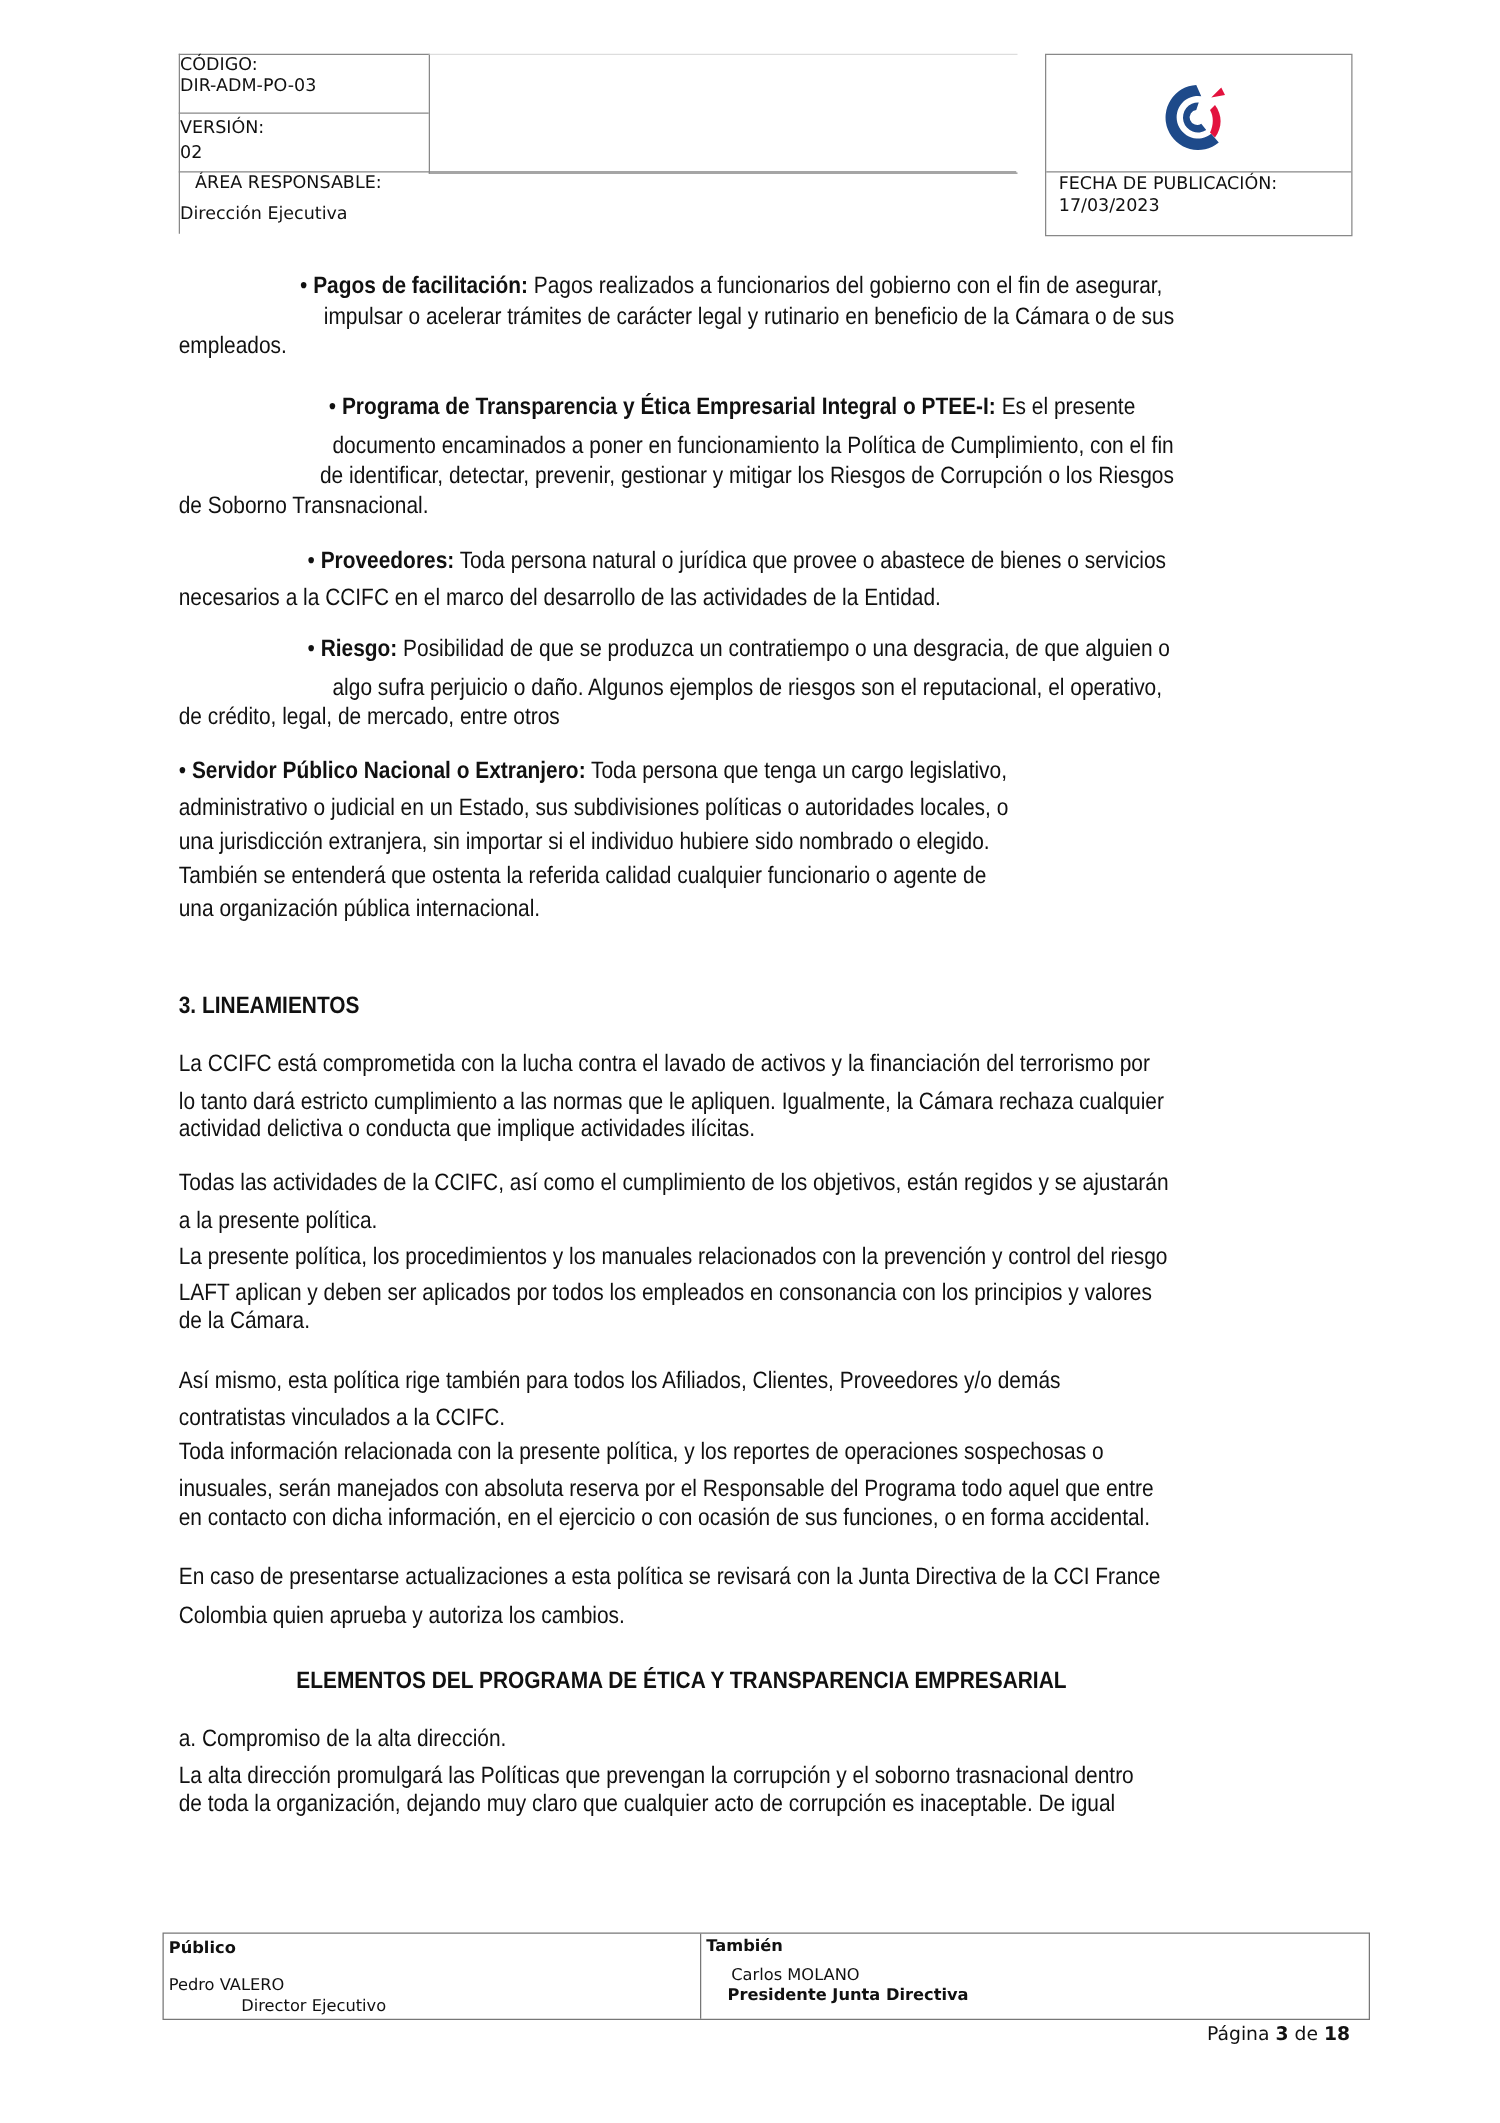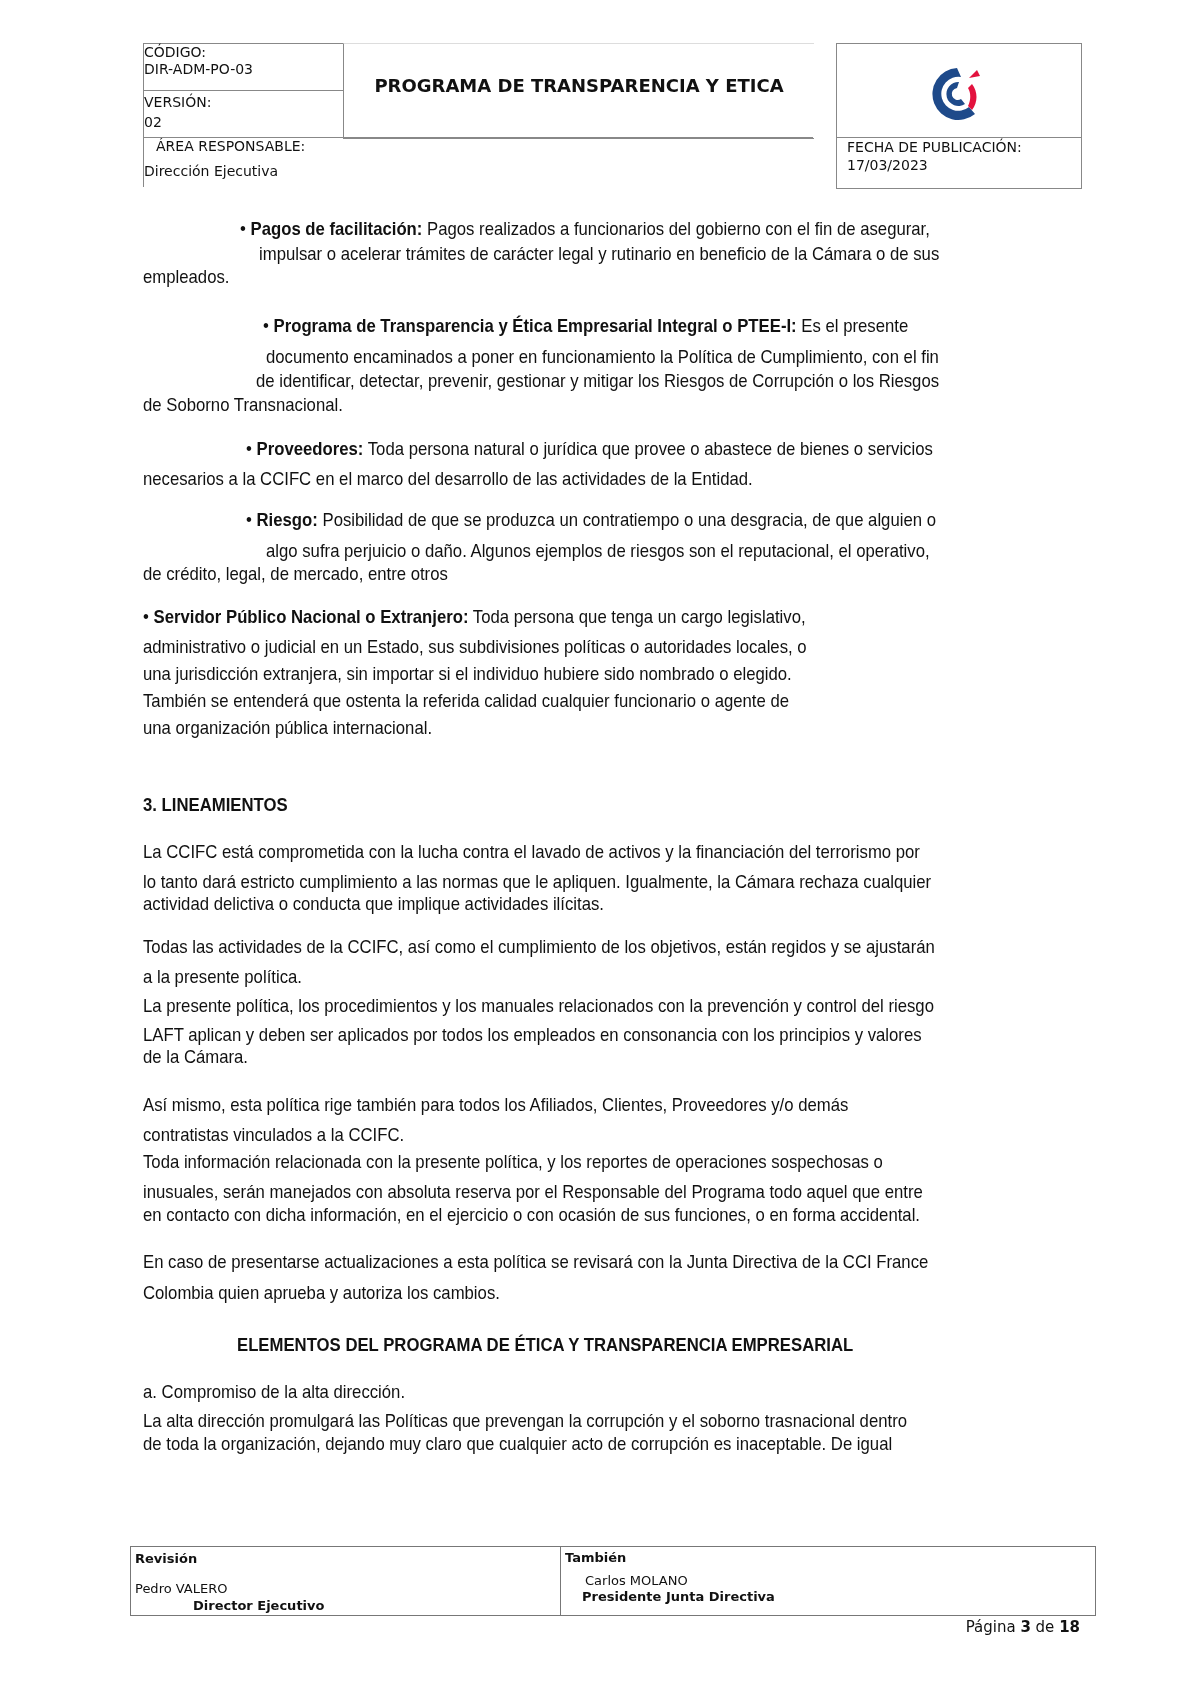--- a/index.html
+++ b/index.html
@@ -54,21 +54,20 @@
   <div class="hdr-cell lbl" style="top:50px;">VERSIÓN:</div>
   <div class="hdr-cell" style="top:70px;">02</div>
   <div class="hdr-cell lbl" style="top:94px; left:12px;">ÁREA RESPONSABLE:</div>
   <div class="hdr-cell" style="top:119px;">Dirección Ejecutiva</div>
 </div>
 <div class="abs row-sep"></div>
 <div class="abs row-sep2"></div>
 
 <div class="abs hdr-mid">
   <div class="title">
-    <div>PROGRAMA DE TRANSPARENCIA Y ETICA</div>
   </div>
 </div>
 
 <div class="abs hdr-right">
   <svg class="logo" viewBox="0 0 64 64">
     <path d="M32 6 A26 26 0 1 0 50 52 L44 45 A17 17 0 1 1 36 15 Z" fill="#1e4a8a"></path>
     <path d="M34 20 A12 12 0 1 0 40 42 L36 37 A6 6 0 1 1 32 26 Z" fill="#1e4a8a"></path>
     <path d="M44 16 L52 8 L55 14 Z" fill="#e3123e"></path>
     <path d="M47 22 C53 30 53 40 47 48 L43 44 C46 38 46 31 43 26 Z" fill="#e3123e"></path>
   </svg>
@@ -116,23 +115,23 @@
 <div class="abs t n" style="left:143px; top:1250px;">En caso de presentarse actualizaciones a esta política se revisará con la Junta Directiva de la CCI France</div>
 <div class="abs t n" style="left:143px; top:1281px;">Colombia quien aprueba y autoriza los cambios.</div>
 
 <div class="abs t n h" style="left:237px; top:1333px;">ELEMENTOS DEL PROGRAMA DE ÉTICA Y TRANSPARENCIA EMPRESARIAL</div>
 <div class="abs t n" style="left:143px; top:1380px;">a. Compromiso de la alta dirección.</div>
 <div class="abs t n" style="left:143px; top:1409px;">La alta dirección promulgará las Políticas que prevengan la corrupción y el soborno trasnacional dentro</div>
 <div class="abs t n" style="left:143px; top:1432px;">de toda la organización, dejando muy claro que cualquier acto de corrupción es inaceptable. De igual</div>
 
 <div class="abs ftr">
   <div class="vsep"></div>
-  <div class="f" style="left:4px; top:4px; font-weight:bold;">Revisión</div>
+  <div class="f" style="left:4px; top:4px; font-weight:bold;">Público</div>
   <div class="f" style="left:4px; top:34px;">Pedro VALERO</div>
-  <div class="f" style="left:62px; top:51px; font-weight:bold;">Director Ejecutivo</div>
+  <div class="f" style="left:62px; top:51px; font-weight:normal;">Director Ejecutivo</div>
   <div class="f" style="left:434px; top:3px; font-weight:bold;">También</div>
   <div class="f" style="left:454px; top:26px;">Carlos MOLANO</div>
   <div class="f" style="left:440px; top:42px; font-weight:bold;margin-left:11px;">Presidente Junta Directiva</div>
 </div>
 <div class="pg">
   <span>Página</span>
   <b>3</b>
   <span>de</span>
   <b>18</b>
 </div>

